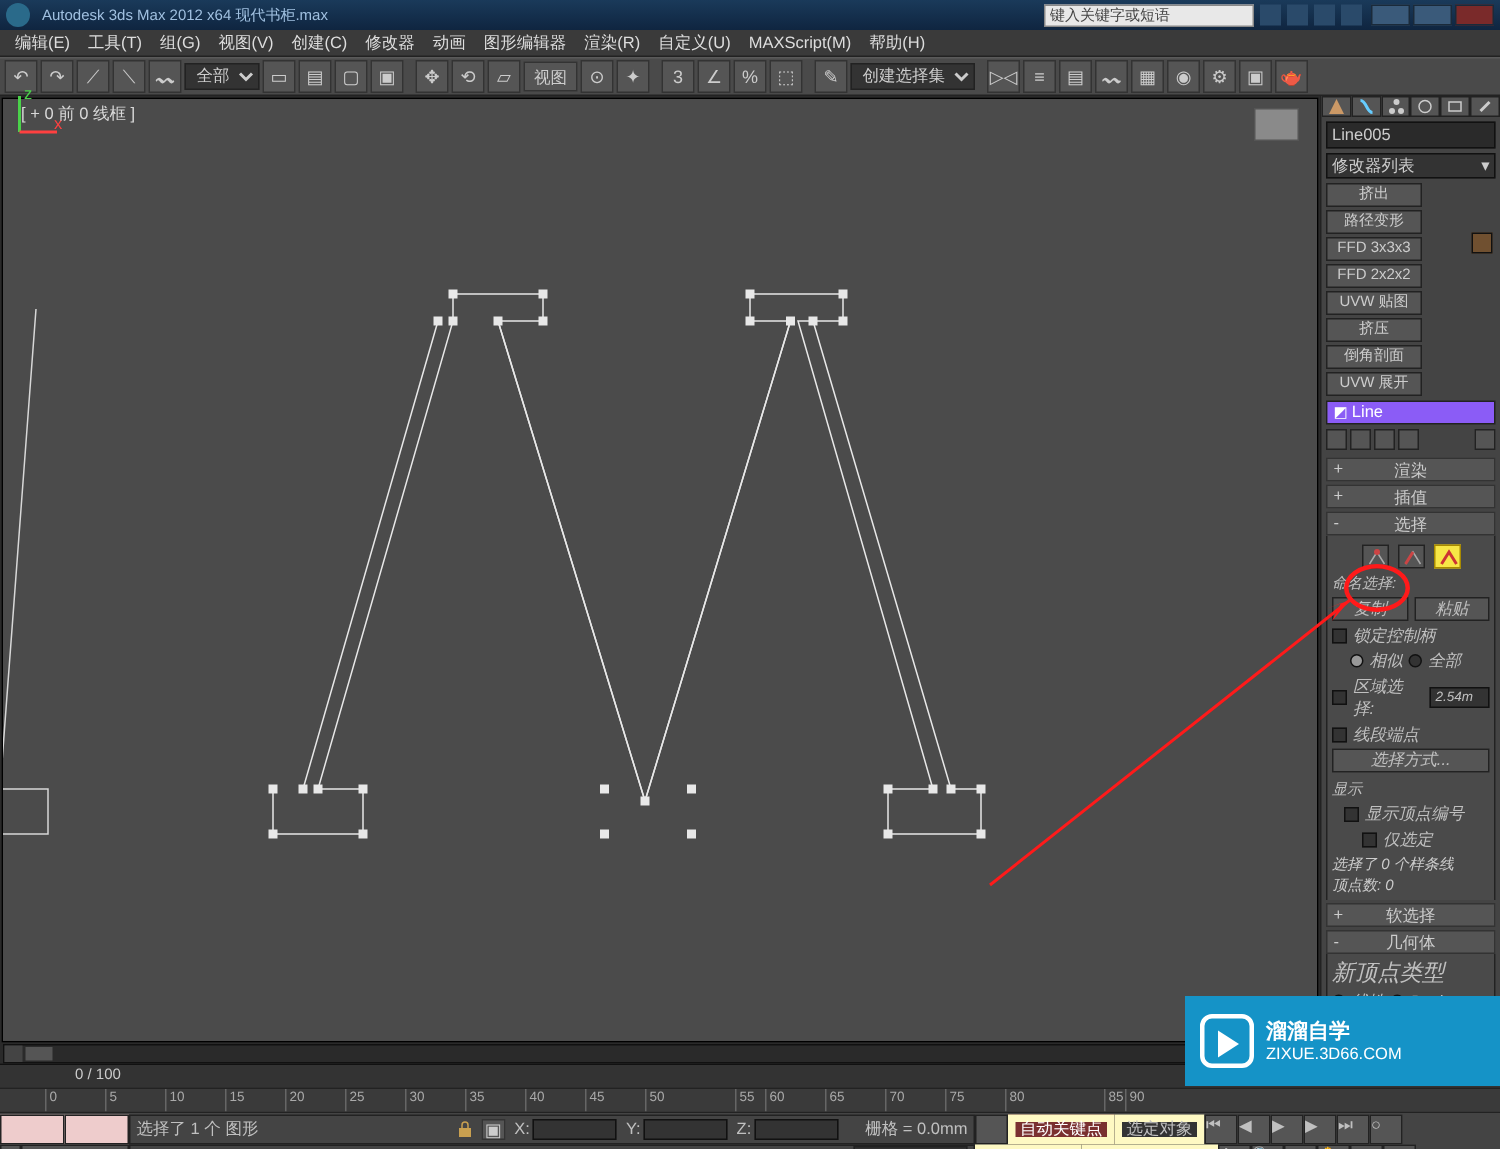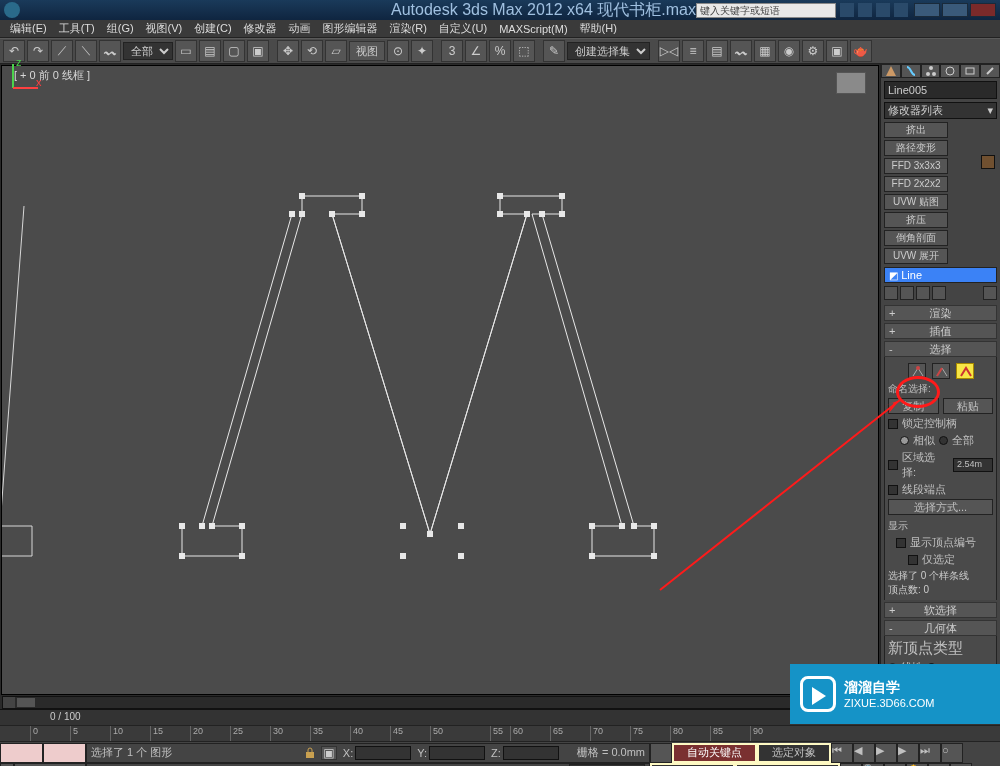--- a/index.html
+++ b/index.html
@@ -1,21 +1,21 @@
 <!DOCTYPE html>
 <html><head>
 <meta charset="utf-8">
 <style>
 * { margin: 0; padding: 0; box-sizing: border-box; font-family: "Microsoft YaHei", SimSun, sans-serif; font-size: 11px; }
 body { background: #3a3a3a; color: #c0c0c0; width: 1000px; height: 766px; overflow: hidden; position: relative; }
 
 
 .title-bar { height: 20px; background: linear-gradient(#1a3a5a, #0f2540); display: flex; align-items: center; padding: 0 4px; }
 .title-bar .app-icon { width: 16px; height: 16px; background: #2a6a8a; border-radius: 50%; margin-right: 8px; }
-.title-bar .title-text { flex: 1; text-align: right; color: #a0c0e0; font-size: 16px; }
+.title-bar .title-text { flex: 1; text-align: left; color: #a0c0e0; font-size: 10px; }
 .title-bar .search-box { width: 140px; height: 15px; background: #e8e8e8; border: 1px solid #888; color: #444; padding: 0 3px; font-size: 10px; line-height: 13px; }
 .title-bar .win-btns { display: flex; gap: 2px; margin-left: 6px; }
 .title-bar .win-btn { width: 26px; height: 14px; background: #3a5a7a; border: 1px solid #1a2a3a; }
 .title-bar .win-btn.close { background: #7a2a2a; }
 .title-bar .help-icons { display: flex; gap: 4px; margin-left: 4px; }
 .title-bar .hico { width: 14px; height: 14px; background: #2a4a6a; }
 
 
 .menu-bar { height: 18px; background: #3a3a3a; display: flex; align-items: center; padding: 0 4px; border-bottom: 1px solid #222; }
 .menu-bar .menu-item { padding: 0 6px; color: #ddd; cursor: default; }
@@ -44,28 +44,28 @@
 .cmd-panel { width: 120px; background: #444; border-left: 1px solid #222; display: flex; flex-direction: column; }
 .cmd-tabs { height: 22px; display: flex; background: #3a3a3a; }
 .cmd-tab { flex: 1; border: 1px solid #222; background: #555; display: flex; align-items: center; justify-content: center; }
 .cmd-tab svg { width: 12px; height: 12px; }
 .obj-name { height: 18px; background: #2a2a2a; border: 1px solid #111; margin: 3px; padding: 0 3px; color: #ccc; line-height: 16px; }
 .obj-color { width: 14px; height: 14px; background: #705030; border: 1px solid #111; position: absolute; right: 5px; top: 91px; }
 .mod-list-sel { height: 18px; margin: 0 3px 3px; background: #333; border: 1px solid #111; color: #ccc; padding: 0 3px; display: flex; align-items: center; justify-content: space-between; }
 .mod-btns { display: flex; flex-wrap: wrap; gap: 2px; padding: 0 3px 3px; }
 .mod-btn { width: 64px; height: 16px; background: #555; border: 1px solid #222; color: #ccc; font-size: 10px; text-align: center; line-height: 14px; }
 .stack-panel { height: 70px; margin: 0 3px; background: #5a5a5a; border: 1px solid #222; }
-.stack-item { padding: 1px 4px; background: #3b82f6; color: #fff; font-size: 10px; }
+.stack-item { padding: 1px 4px; background: #8b5cf6; color: #fff; font-size: 10px; }
 .stack-tools { display: flex; gap: 2px; padding: 3px; }
 .stbtn { width: 14px; height: 14px; background: #555; border: 1px solid #222; }
 .stbtn.right { margin-left: auto; }
 
 .rollout-bar { height: 16px; background: #555; border: 1px solid #333; margin: 2px 3px 0; display: flex; align-items: center; justify-content: center; color: #ccc; font-size: 10px; position: relative; }
 .rollout-bar .sign { position: absolute; left: 4px; }
-.rollout-body { margin: 0 3px; padding: 3px; background: #4a4a4a; border-left: 1px solid #222; border-right: 1px solid #222; }
+.rollout-body { margin: 0 3px; padding: 3px; background: #4a4a4a; border-left: 1px solid #222; border-right: 1px solid #222; font-style: italic; }
 .sm-row { display: flex; align-items: center; gap: 4px; margin: 2px 0; font-size: 10px; }
 .sm-btn { flex: 1; height: 16px; background: #555; border: 1px solid #222; text-align: center; line-height: 14px; }
 .sm-btn.full { width: 100%; }
 .checkbox-fake { width: 10px; height: 10px; background: #333; border: 1px solid #111; display: inline-block; }
 .radio-fake { width: 9px; height: 9px; border-radius: 50%; background: #333; border: 1px solid #111; display: inline-block; }
 .radio-fake.on { background: #999; }
 .spinner { width: 40px; height: 14px; background: #333; border: 1px solid #111; font-size: 9px; text-align: right; padding-right: 10px; position: relative; }
 .right-text { font-size: 10px; color: #ccc; }
 
 
@@ -89,21 +89,21 @@
 .status-left .row1 { height: 20px; display: flex; }
 .status-left .cell { flex: 1; border: 1px solid #222; background: #ecc; }
 .status-left .cell.lbl { background: #555; color: #e0a0a0; font-size: 10px; display: flex; align-items: center; justify-content: center; }
 .status-mid { flex: 1; display: flex; flex-direction: column; }
 .status-mid .info-row { height: 20px; border: 1px solid #222; display: flex; align-items: center; padding: 0 4px; gap: 6px; font-size: 10px; }
 .coord-box { display: flex; align-items: center; gap: 2px; }
 .coord-input { width: 56px; height: 14px; background: #333; border: 1px solid #111; }
 .status-prompt { height: 20px; border: 1px solid #222; padding: 0 4px; font-size: 10px; display: flex; align-items: center; }
 .status-right { width: 350px; display: flex; flex-wrap: wrap; }
 .status-right .srbtn { width: 22px; height: 20px; background: #555; border: 1px solid #222; }
-.status-right .srtxt { height: 20px; background: #333; border: 2px solid #fef9c3; padding: 0 13px; display: flex; align-items: center; min-width: 50px; }
+.status-right .srtxt { height: 20px; background: #333; border: 5px solid #fef9c3; padding: 0 3px; display: flex; align-items: center; min-width: 50px; }
 
 
 .watermark { position: absolute; right: 0; bottom: 42px; width: 210px; height: 60px; background: #1593c7; display: flex; align-items: center; gap: 8px; padding: 0 10px; z-index: 100; }
 .watermark .wlogo { width: 36px; height: 36px; border: 3px solid #fff; border-radius: 8px; position: relative; }
 .watermark .wlogo::after { content: ""; position: absolute; left: 9px; top: 8px; width: 0; height: 0; border-left: 14px solid #fff; border-top: 9px solid transparent; border-bottom: 9px solid transparent; }
 .watermark .wtext { color: #fff; }
 .watermark .wtext .big { font-size: 14px; font-weight: bold; }
 .watermark .wtext .small { font-size: 11px; }
 
 .lock-icon { width:10px;height:12px; }
@@ -417,21 +417,21 @@
   <div class="tick" style="left:310px">35</div>
   <div class="tick" style="left:350px">40</div>
   <div class="tick" style="left:390px">45</div>
   <div class="tick" style="left:430px">50</div>
   <div class="tick" style="left:490px">55</div>
   <div class="tick" style="left:510px">60</div>
   <div class="tick" style="left:550px">65</div>
   <div class="tick" style="left:590px">70</div>
   <div class="tick" style="left:630px">75</div>
   <div class="tick" style="left:670px">80</div>
-  <div class="tick" style="left:710px">85</div>
+  <div class="tick" style="left:736px">85</div>
   <div class="tick" style="left:750px">90</div>
 </div>
 
 <div class="status-bar">
   <div class="status-left">
     <div class="row1">
       <div class="cell"></div>
       <div class="cell"></div>
     </div>
     <div class="row1">

